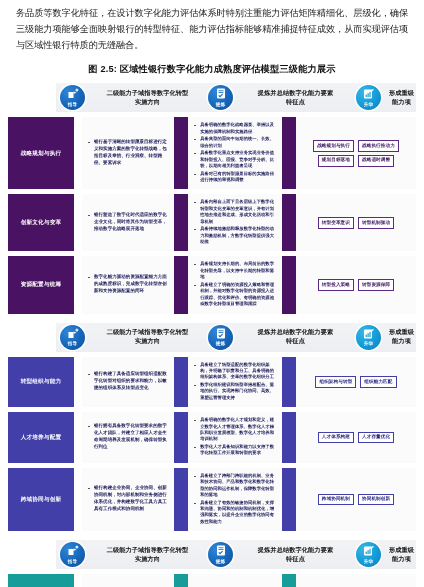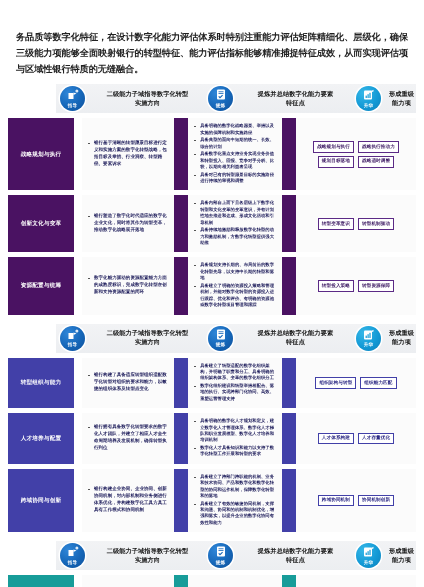--- a/index.html
+++ b/index.html
@@ -7,24 +7,24 @@
     width:424px;height:587px;
     background:#ffffff;
     font-family:"Liberation Sans","DejaVu Sans",sans-serif;
     color:#1a1a1a;
     overflow:hidden;
   }
   .page{position:relative;width:424px;height:587px;}
 
   
   .intro{
-    padding:30px 16px 0 16px;
+    padding:6px 16px 0 16px;
     font-size:9.2px;
     line-height:1.72;
-    font-weight:bold;
+    font-weight:normal;
     color:#222;
     letter-spacing:-0.1px;
     text-align:justify;
   }
   .intro p{margin:0;}
 
   
   .caption{
     text-align:center;
     font-size:9.2px;
@@ -135,20 +135,21 @@
 </style>
 </head>
 <body>
 
 <div class="page">
 
   <div class="intro">
     <p>务品质等数字化特征，在设计数字化能力评估体系时特别注重能力评估矩阵精细化、层级化，确保三级能力项能够全面映射银行的转型特征、能力评估指标能够精准捕捉特征成效，从而实现评估项与区域性银行特质的无缝融合。</p>
   </div>
 
+  <div class="caption">图 2.5: 区域性银行数字化能力成熟度评估模型三级能力展示</div>
 
   <div id="blocks-root">
       <div class="block">
         <div class="hdr">
           <div class="hdr-cell hdr-c1">
             <div class="badge-ic">
               <svg width="13" height="11" viewBox="0 0 13 11">
                 <path d="M2 4h5v6H2z" fill="#fff"></path>
                 <path d="M7 3.4l3 1.2-3 1.3z" fill="#fff"></path>
                 <circle cx="10.4" cy="2" r="1.5" fill="#fff" opacity=".85"></circle>

